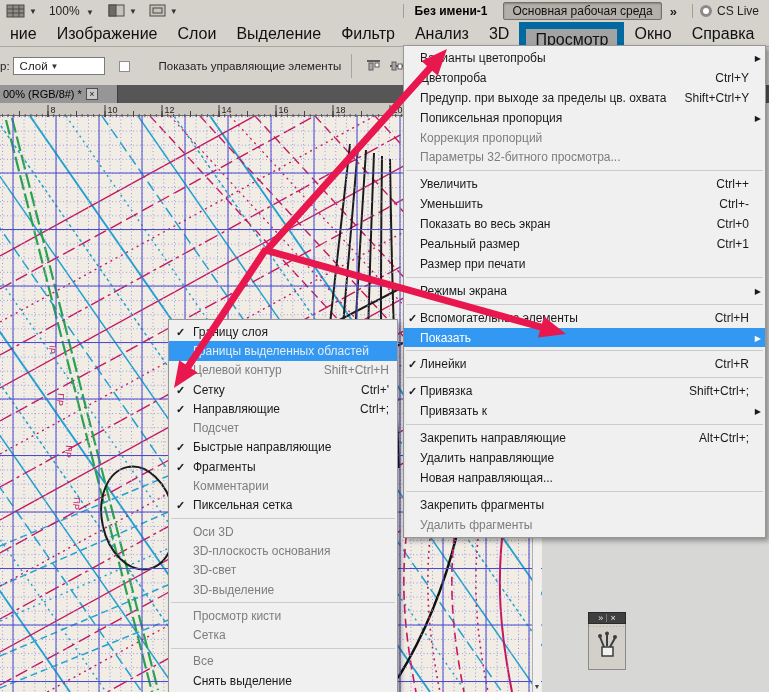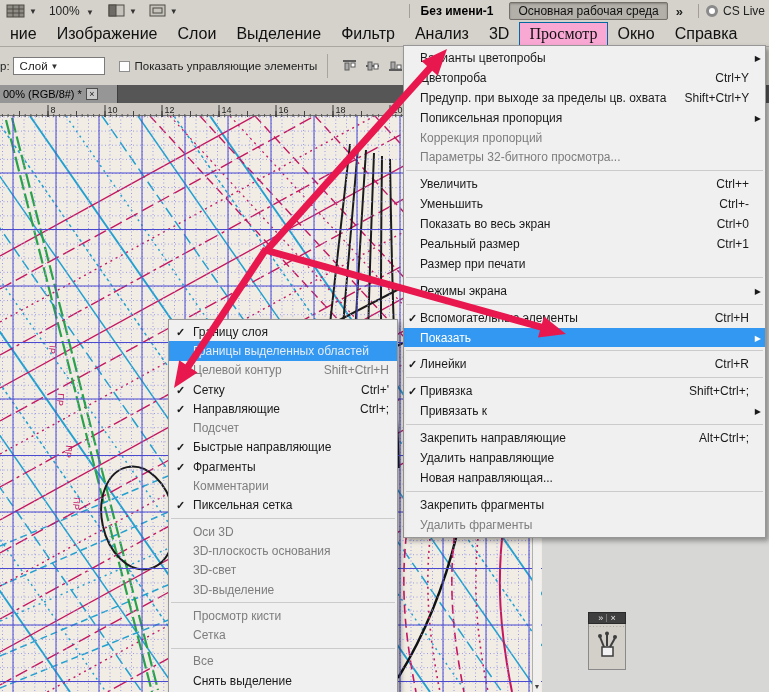--- a/index.html
+++ b/index.html
@@ -11,37 +11,37 @@
             display:flex; align-items:center; font-size:12px; color:#222; z-index:5; }
   .abicon { display:inline-flex; align-items:center; margin-left:6px; }
   .drop { font-size:8px; color:#333; margin-left:3px; }
   .vdiv { width:1px; height:14px; background:#a39f98; margin:0 7px; }
   #zoom-level { margin-left:12px; }
   #doc-name { font-weight:bold; color:#000000; margin:0 16px 0 4px; }
   #workspace-btn { background:#b3b0aa; border:1px solid #75716a; border-radius:2px;
             font-weight:normal; font-size:12px; color:#111; padding:1px 8px; height:18px;
             box-shadow:inset 0 1px 2px rgba(0,0,0,.25); display:flex; align-items:center; }
   #overflow-chevron { font-weight:bold; font-size:13px; margin:0 8px; color:#222; }
-  #cslive { display:flex; align-items:center; margin-right:4px; }
+  #cslive { display:flex; align-items:center; margin-right:10px; }
   #cslive .ring { width:12px; height:12px; border:3px solid #8a8a8a; border-radius:50%;
             background:#fff; margin-right:5px; }
 
   #menubar { position:absolute; left:0; top:22px; width:769px; height:24px; background:#d5d2cb;
             display:flex; align-items:flex-start; font-size:16px; color:#111; z-index:5; }
   .mb-item { padding:3px 10px; white-space:nowrap; }
-  .mb-item.active { background:#f9a8d4; border:1px solid #0369a1; padding:2px 9px;font-family:Liberation Serif, serif; }
+  .mb-item.active { background:#a3a3a3; border:7px solid #0369a1; padding:2px 9px; }
 
   #optionsbar { position:absolute; left:0; top:46px; width:769px; height:39px; background:#d5d2cb;
             border-top:1px solid #aba7a0; display:flex; align-items:center; font-size:11.5px;
             color:#222; z-index:5; }
   #autoselect { display:flex; align-items:center; }
   #layer-select { width:92px; height:18px; background:#fff; border:1px solid #7b7b7b;
             display:flex; align-items:center; 
             padding:0 4px 0 6px; margin-left:3px; font-size:11.5px; }
-  #show-controls { display:flex; align-items:center; margin-left:14px; }
+  #show-controls { display:flex; align-items:center; margin-left:14px;gap:24px; }
   #show-controls .box { width:11px; height:11px; background:#fdfdfd; border:1px solid #8e8e8e; margin-right:5px; }
   .odiv { width:1px; height:24px; background:#a8a49e; margin:0 10px; }
   .alicon { margin:0 3px; }
 
   #tabbar { position:absolute; left:0; top:85px; width:769px; height:18px; background:#565656; z-index:5; }
   #doc-tab { position:absolute; left:0; top:0; width:118px; height:18px; background:#969696;
             border-right:1px solid #3e3e3e; display:flex; align-items:center;
             font-size:11px; color:#000; padding:0 3px; white-space:nowrap; }
   #tab-close { width:12px; height:12px; background:#c9c9c9; border:1px solid #4f4f4f;
             font-size:9px; line-height:10px; text-align:center; margin-left:4px; color:#222; }

